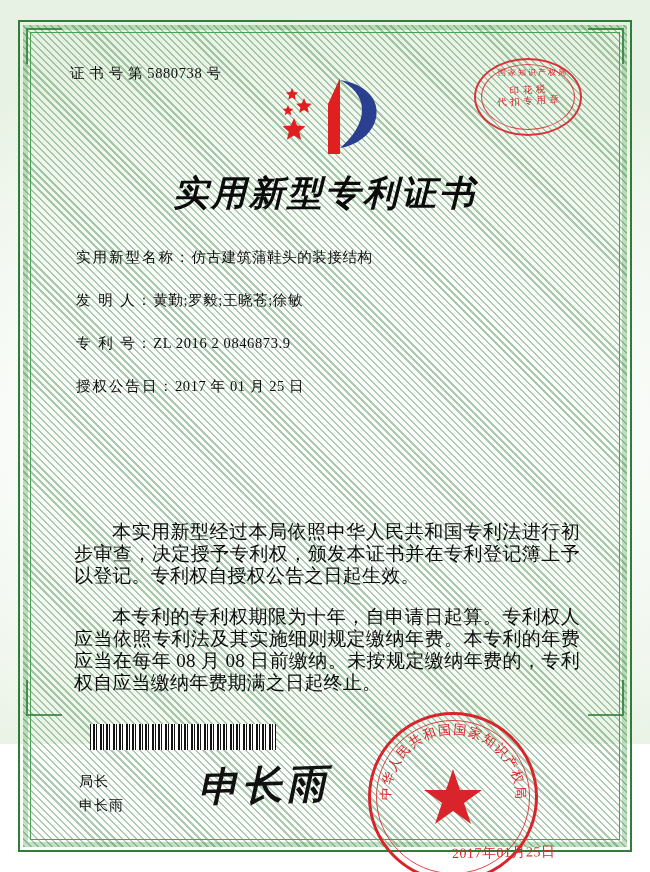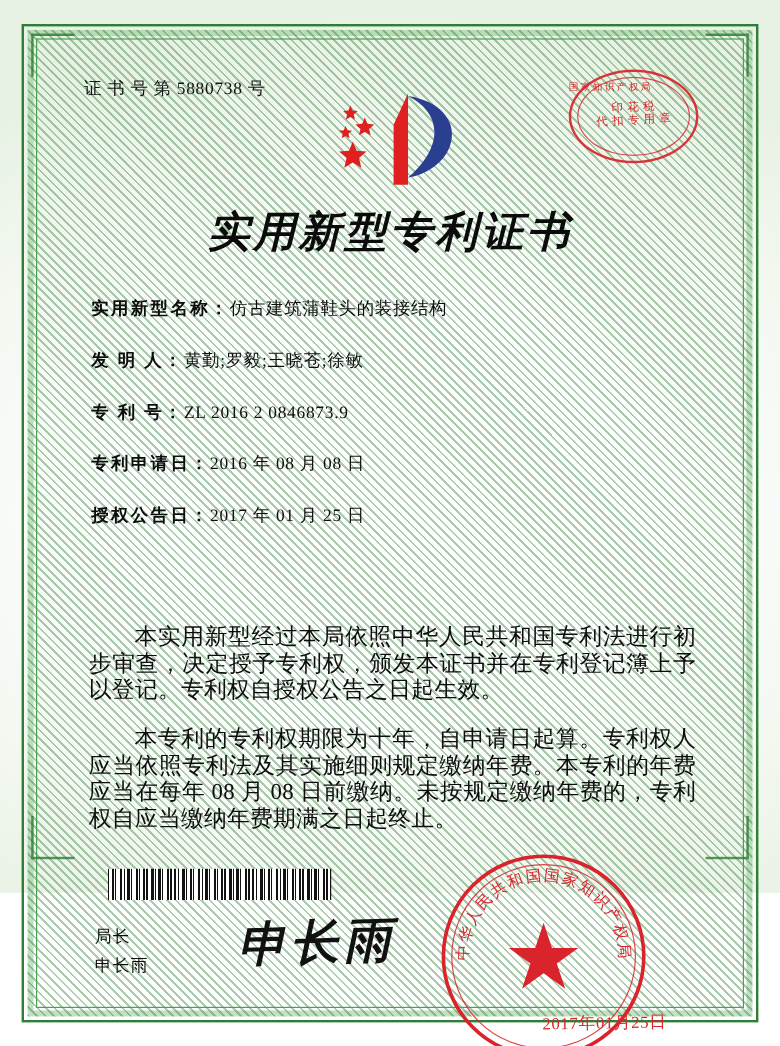--- a/index.html
+++ b/index.html
@@ -115,22 +115,22 @@
     text-align: center;
     color: #d8242a;
     font-size: 9.5px;
     line-height: 11px;
     letter-spacing: .5px;
     font-family: "Liberation Sans", sans-serif;
     transform: rotate(-3deg);
   }
   .seal-top .arc {
     position: absolute;
-    left: 0; right: 0; top: 9px;
-    text-align: left;
+    left: 0; right: 14px; top: 9px;
+    text-align: right;
     color: #d8242a;
     font-size: 8px;
     letter-spacing: 2px;
     font-family: Liberation Sans, sans-serif;
   }
 
   .doc-title {
     position: absolute;
     left: 0; right: 0; top: 118px;
     text-align: center;
@@ -147,21 +147,21 @@
     left: 28px; top: 196px;
     width: 500px;
   }
   .field {
     font-size: 14.5px;
     color: #0d0d0d;
     margin-bottom: 24px;
     letter-spacing: .4px;
     white-space: nowrap;
   }
-  .field .k { letter-spacing: 2px; font-weight: bold; }
+  .field .k { letter-spacing: 2px; }
   .field .v { letter-spacing: .6px; }
 
   .paras {
     position: absolute;
     left: 26px; top: 450px;
     width: 506px;
   }
   .para {
     font-size: 19px;
     line-height: 22px;
@@ -297,23 +297,20 @@
 
     <div class="fields">
       <div class="field">
         <span class="k">实用新型名称：</span><span class="v">仿古建筑蒲鞋头的装接结构</span>
       </div>
       <div class="field">
         <span class="k">发  明  人：</span><span class="v">黄勤;罗毅;王晓苍;徐敏</span>
       </div>
       <div class="field">
         <span class="k">专  利  号：</span><span class="v">ZL 2016 2 0846873.9</span>
-      </div>
-      <div class="field">
-        <span class="k">专利申请日：</span><span class="v">2016 年 08 月 08 日</span>
       </div>
       <div class="field">
         <span class="k">授权公告日：</span><span class="v">2017 年 01 月 25 日</span>
       </div>
     </div>
 
     <div class="paras">
       <p class="para">本实用新型经过本局依照中华人民共和国专利法进行初步审查，决定授予专利权，颁发本证书并在专利登记簿上予以登记。专利权自授权公告之日起生效。</p>
       <p class="para">本专利的专利权期限为十年，自申请日起算。专利权人应当依照专利法及其实施细则规定缴纳年费。本专利的年费应当在每年 08 月 08 日前缴纳。未按规定缴纳年费的，专利权自应当缴纳年费期满之日起终止。</p>
     </div>

